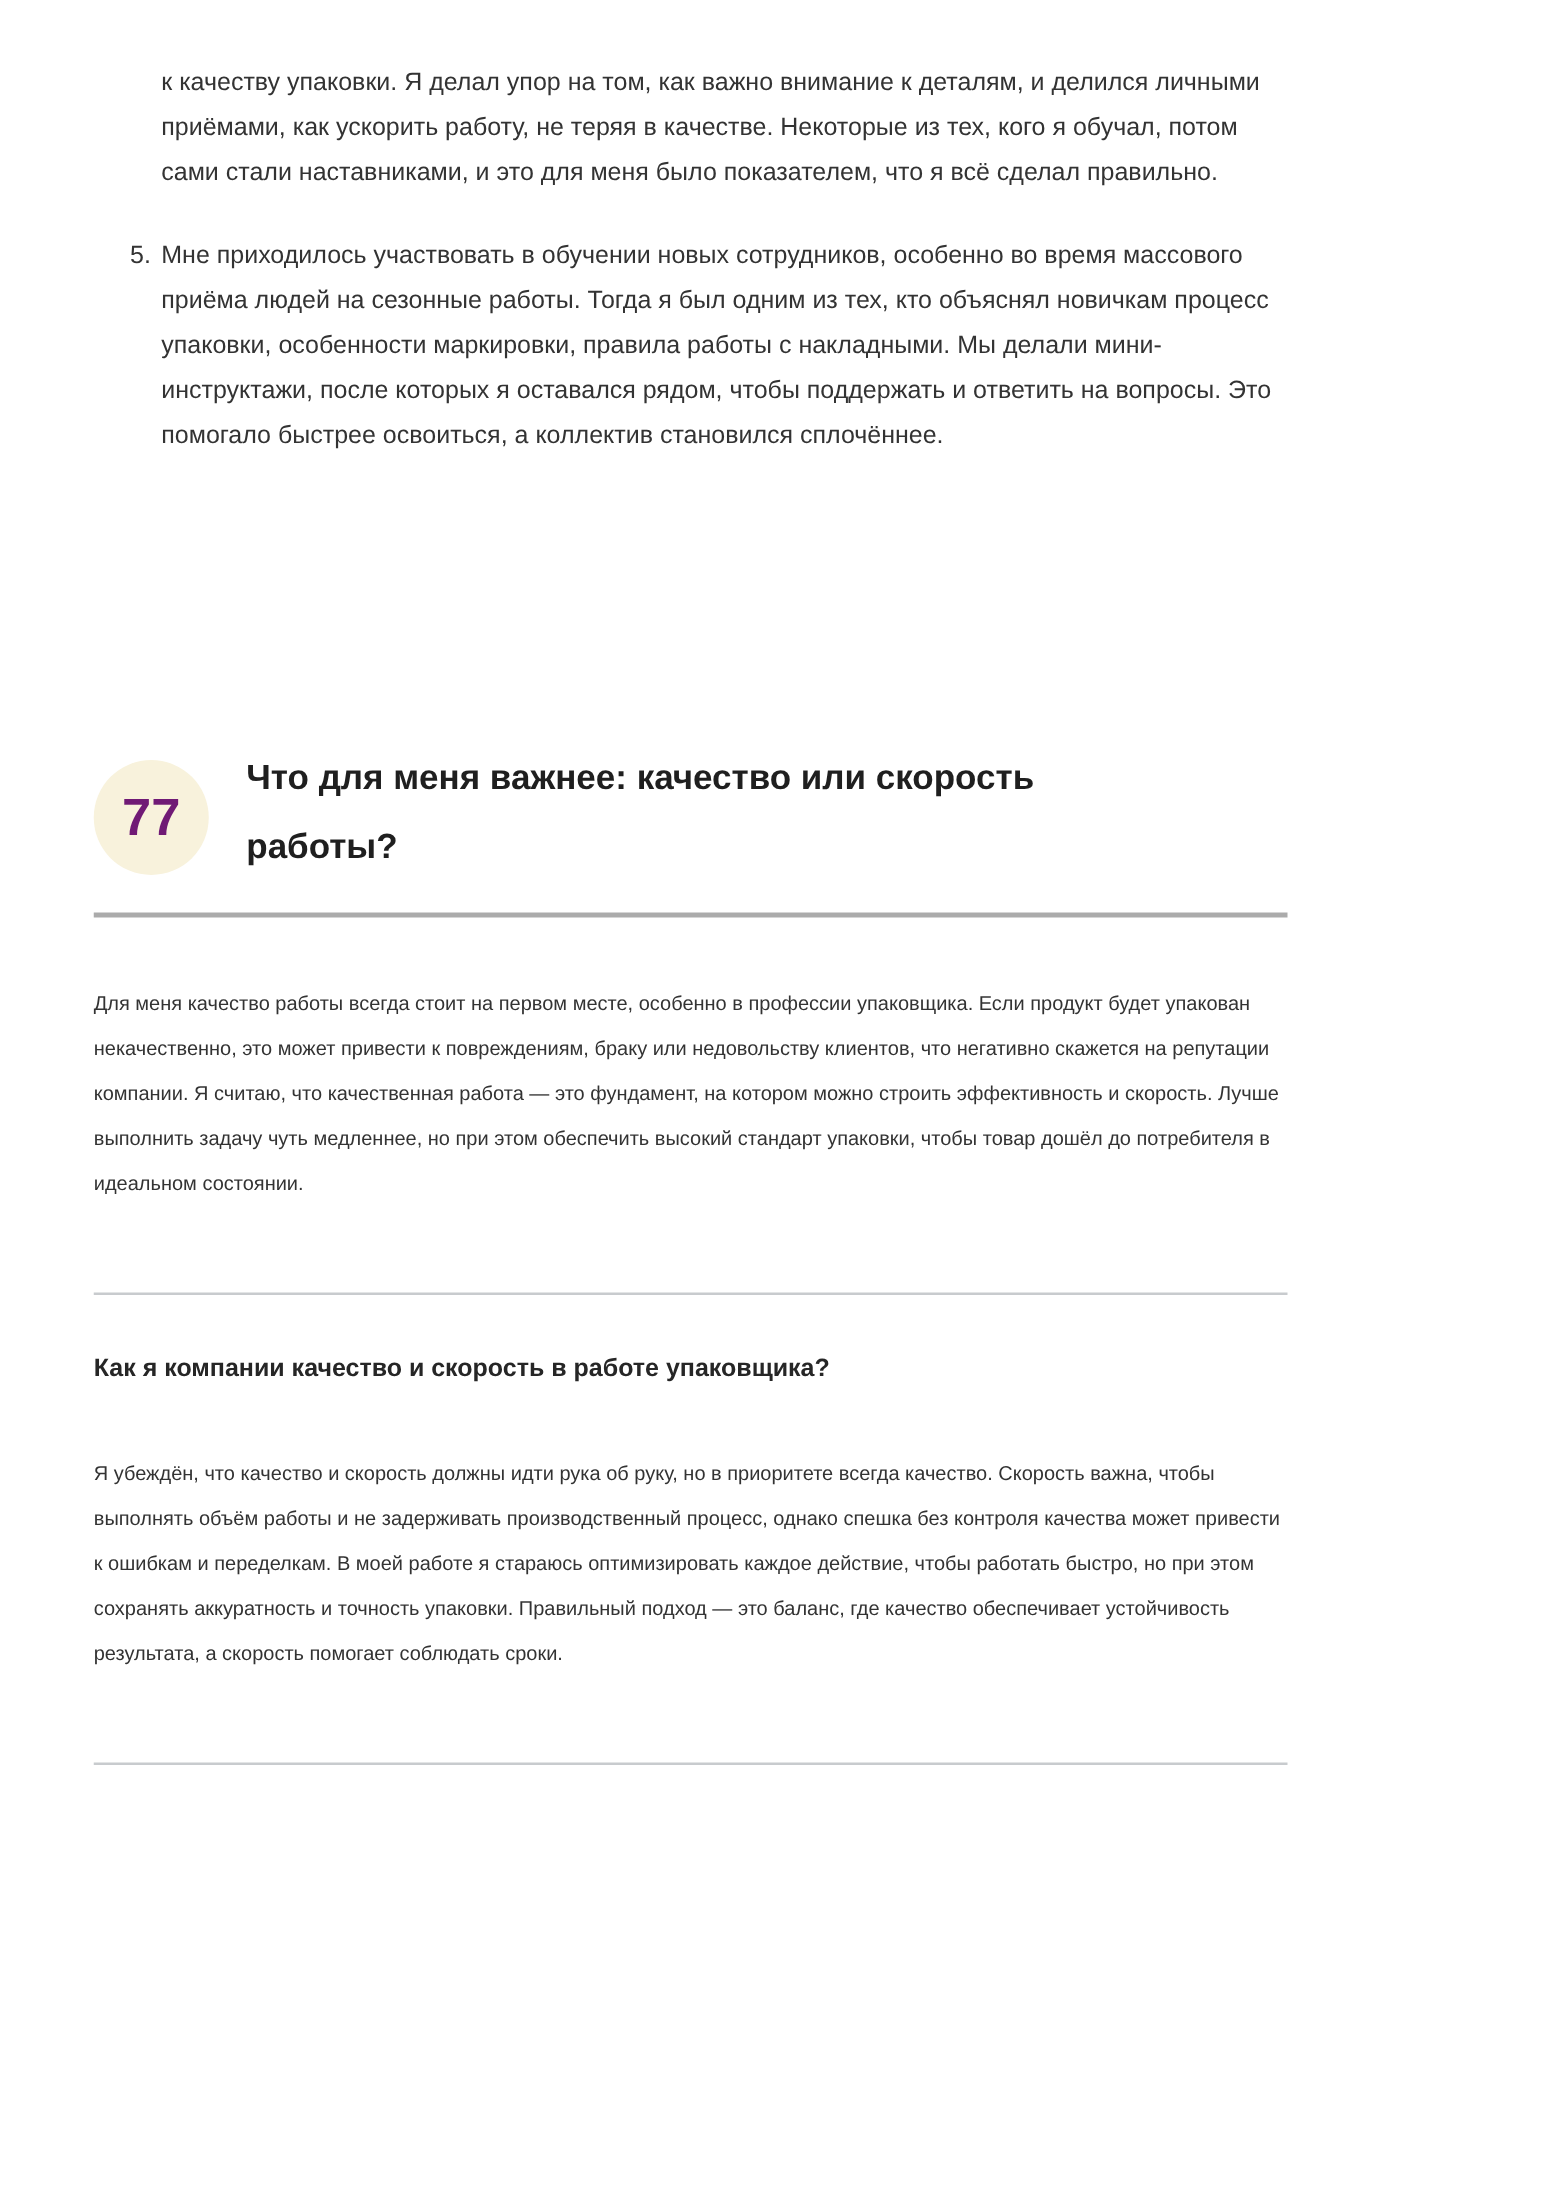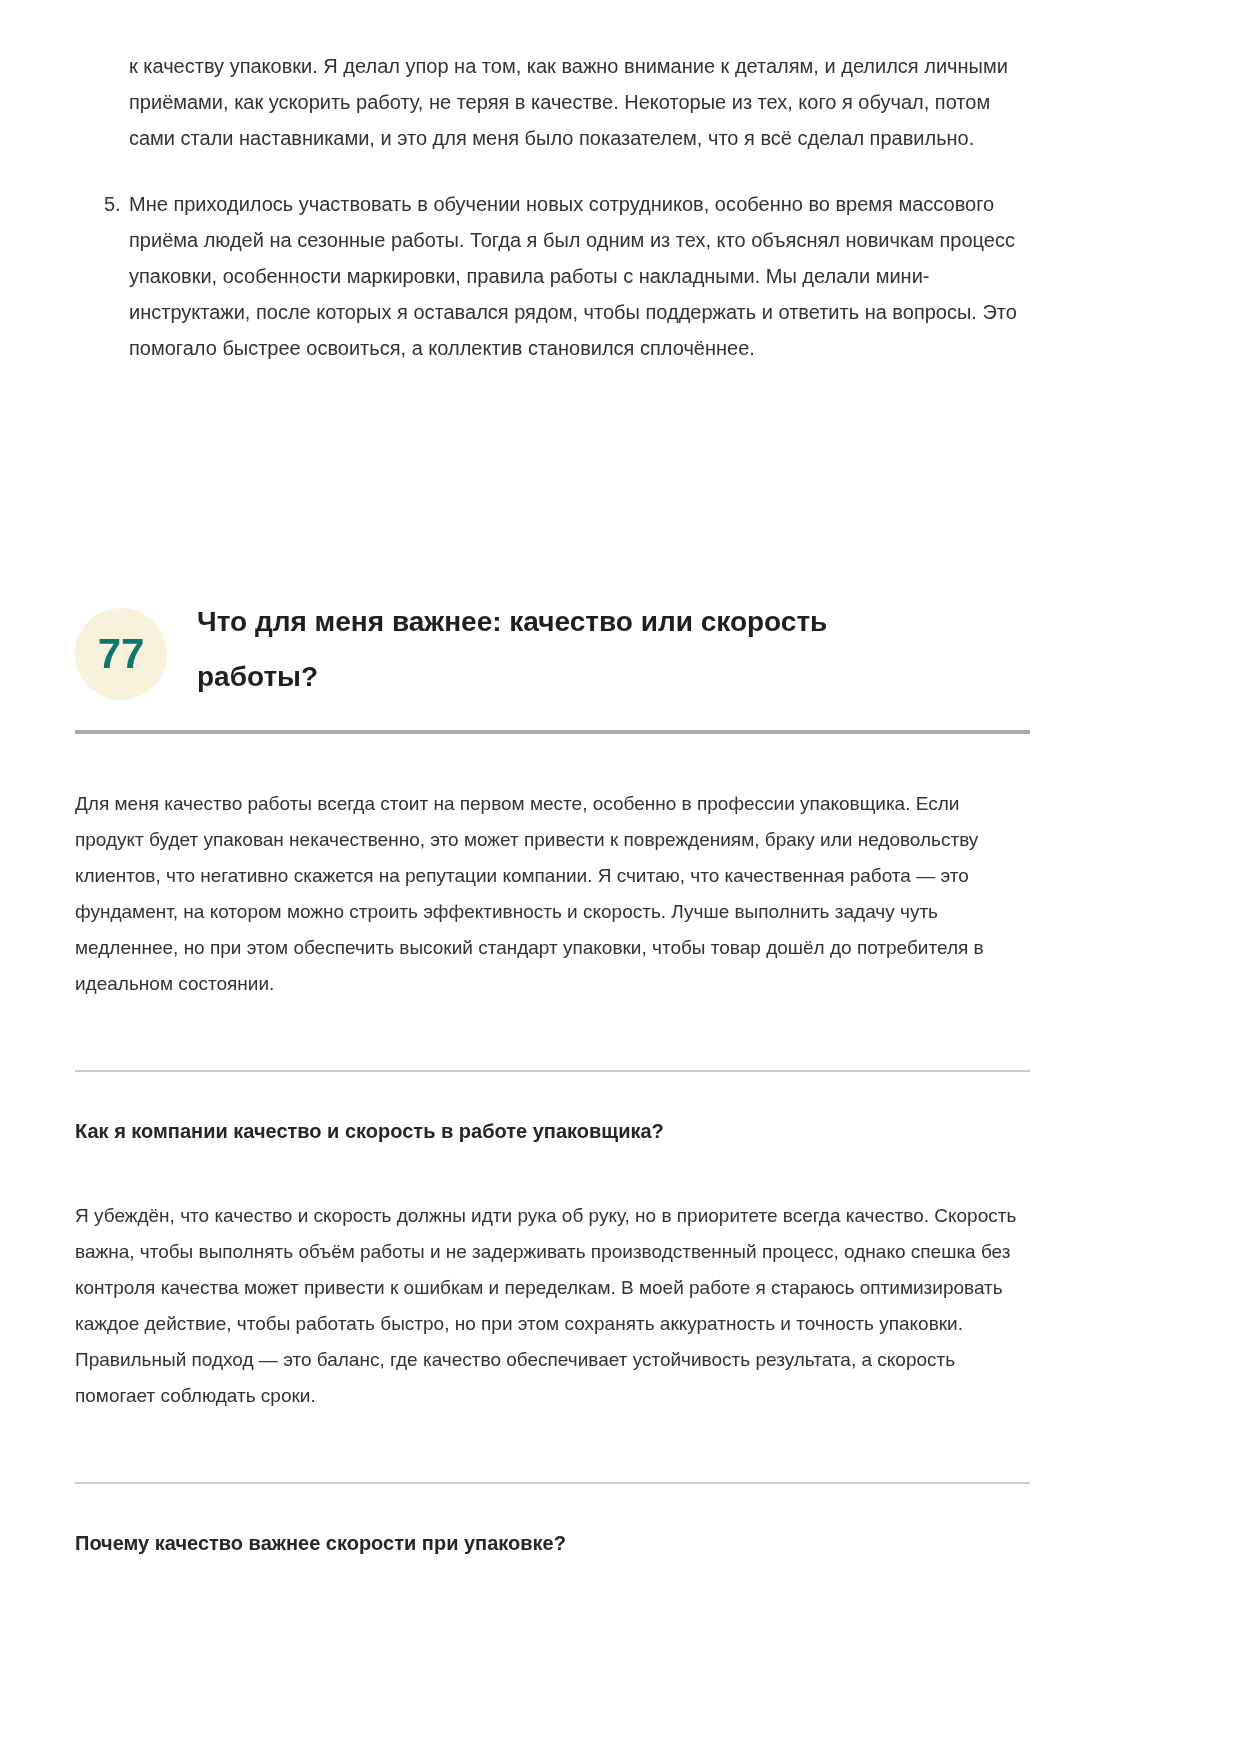--- a/index.html
+++ b/index.html
@@ -62,21 +62,21 @@
     border-radius: 50%;
     background: #f8f2dc;
     display: flex;
     align-items: center;
     justify-content: center;
     margin-top: 14px;
   }
   .badge span {
     font-size: 42px;
     font-weight: bold;
-    color: #0f766e;
+    color: #701a75;
   }
   .title {
     margin: 0 0 0 30px;
     max-width: 745px;
     font-size: 28px;
     line-height: 55px;
     font-weight: bold;
     color: #1f1f1f;
   }
 
@@ -87,21 +87,21 @@
   }
   .rule-thin {
     margin-top: 68px;
     height: 2px;
     background: #c8cbce;
   }
 
   .para {
     margin: 0;
     margin-top: 52px;
-    font-size: 19px;
+    font-size: 16px;
     line-height: 36px;
     color: #333333;
   }
   .subheading {
     margin: 0;
     margin-top: 44px;
     font-size: 20px;
     line-height: 30px;
     font-weight: bold;
     color: #262626;
@@ -137,17 +137,16 @@
     <p class="para">Для меня качество работы всегда стоит на первом месте, особенно в профессии упаковщика. Если продукт будет упакован некачественно, это может привести к повреждениям, браку или недовольству клиентов, что негативно скажется на репутации компании. Я считаю, что качественная работа — это фундамент, на котором можно строить эффективность и скорость. Лучше выполнить задачу чуть медленнее, но при этом обеспечить высокий стандарт упаковки, чтобы товар дошёл до потребителя в идеальном состоянии.</p>
 
     <div class="subsection">
       <div class="rule-thin"></div>
       <h2 class="subheading">Как я компании качество и скорость в работе упаковщика?</h2>
       <p class="para">Я убеждён, что качество и скорость должны идти рука об руку, но в приоритете всегда качество. Скорость важна, чтобы выполнять объём работы и не задерживать производственный процесс, однако спешка без контроля качества может привести к ошибкам и переделкам. В моей работе я стараюсь оптимизировать каждое действие, чтобы работать быстро, но при этом сохранять аккуратность и точность упаковки. Правильный подход — это баланс, где качество обеспечивает устойчивость результата, а скорость помогает соблюдать сроки.</p>
     </div>
 
     <div class="subsection">
       <div class="rule-thin"></div>
-      <h2 class="subheading">Почему качество важнее скорости при упаковке?</h2>
     </div>
 
   </div>
 </div>
 
 </body></html>

